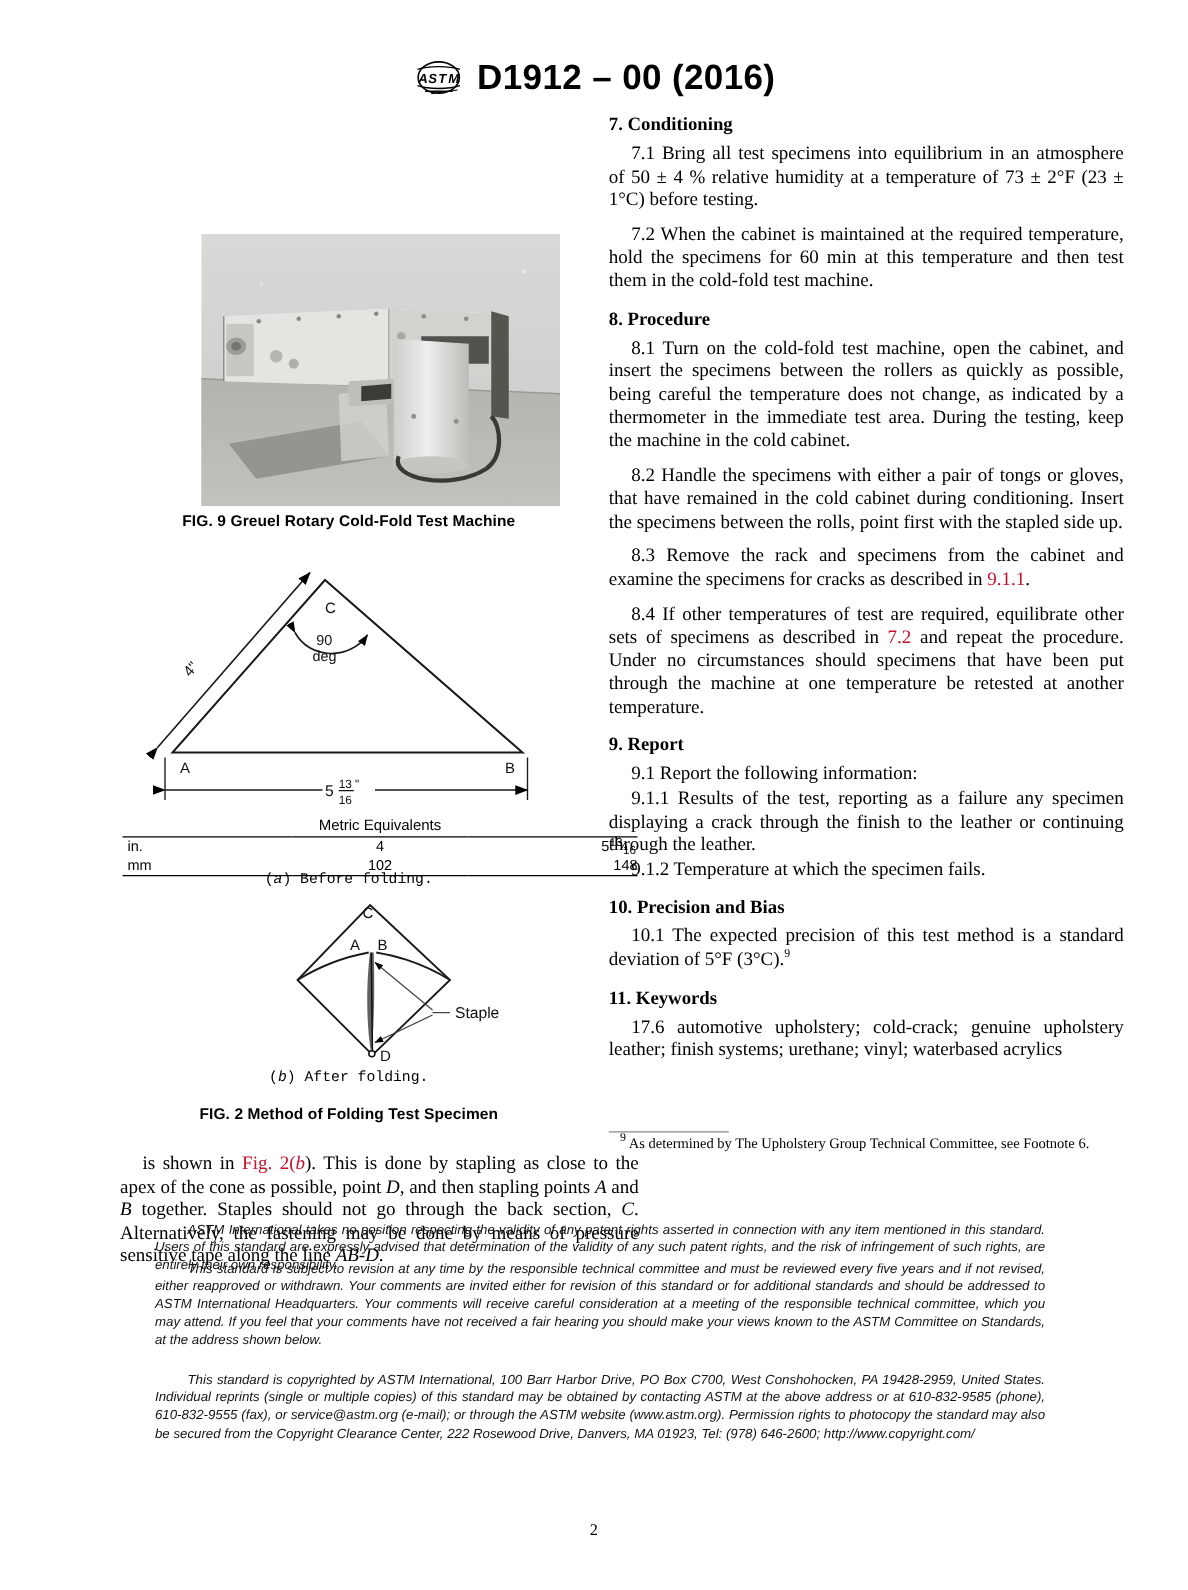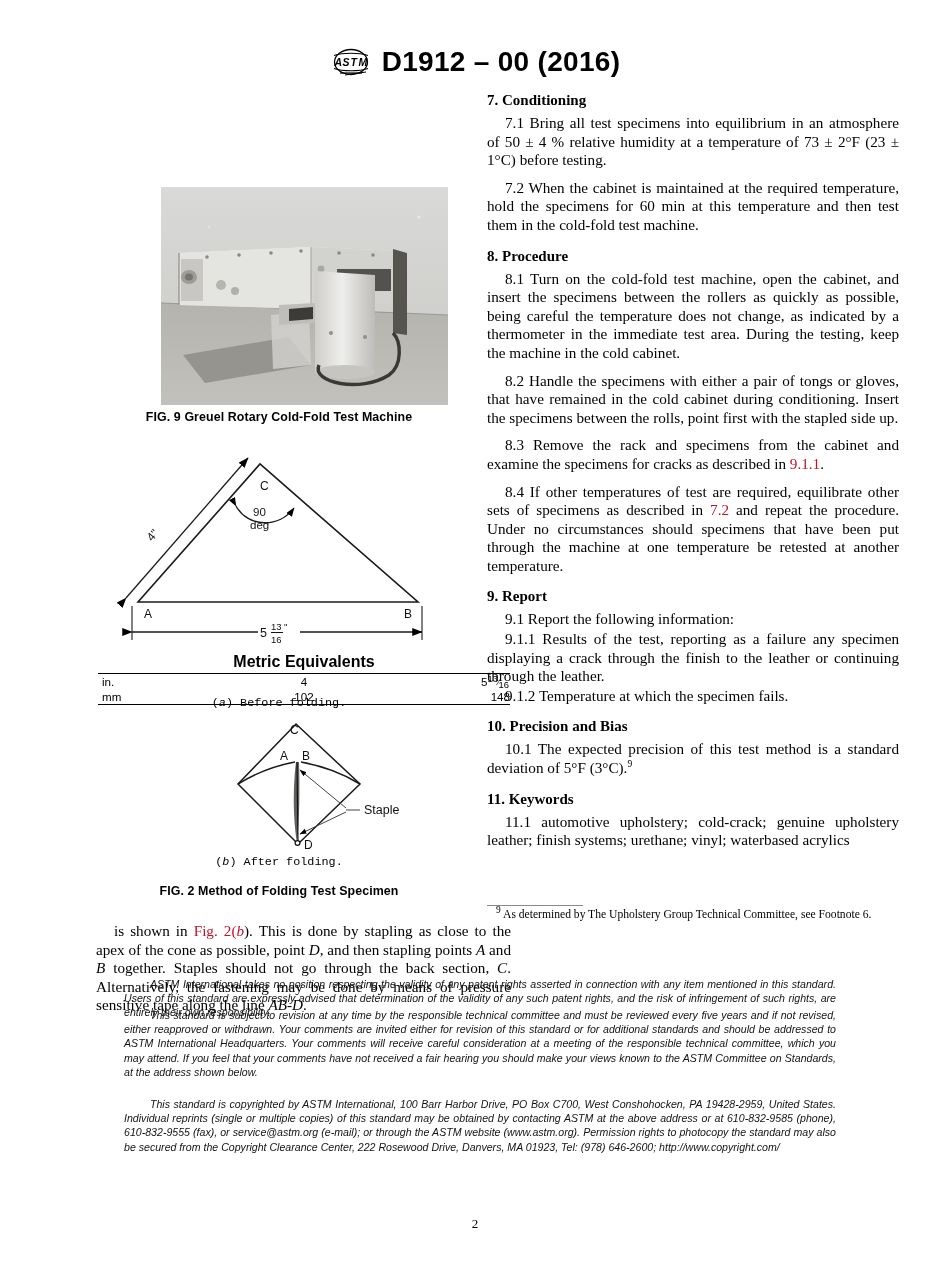--- a/index.html
+++ b/index.html
@@ -53,21 +53,21 @@
     font-size:12.4px; font-weight:bold; text-align:center;
     letter-spacing:0.1px;
   }
   .fig1-cap { position:absolute; left:0; top:318px; width:462px; }
 
   
   .fig2a { position:absolute; left:60px; top:358px; }
   .tbl-wrap { position:absolute; left:50px; top:561px; width:412px; }
   .tbl-title {
     font-family:"Liberation Sans", sans-serif;
-    font-size:16px; font-weight:bold; text-align:center;
+    font-size:12px; font-weight:normal; text-align:center;
     margin-bottom:2px;
   }
   table.metric {
     width:100%; border-collapse:collapse;
     font-family:"Liberation Sans", sans-serif;
     font-size:11.6px;
   }
   table.metric td { padding:1px 0; }
   table.metric tr.top td { border-top:1.1px solid #000; }
   table.metric tr.bot td { border-bottom:1.1px solid #000; }
@@ -320,21 +320,21 @@
 
     <div class="sec-head">9.  Report</div>
     <p class="para">9.1  Report the following information:</p>
     <p class="para">9.1.1  Results of the test, reporting as a failure any specimen displaying a crack through the finish to the leather or continuing through the leather.</p>
     <p class="para">9.1.2  Temperature at which the specimen fails.</p>
 
     <div class="sec-head">10.  Precision and Bias</div>
     <p class="para"><span>10.1  The expected precision of this test method is a standard deviation of 5°F (3°C).</span><sup>9</sup></p>
 
     <div class="sec-head">11.  Keywords</div>
-    <p class="para">11.1  automotive upholstery; cold-crack; genuine upholstery leather; finish systems; urethane; vinyl; waterbased acrylics</p>
+    <p class="para">17.6  automotive upholstery; cold-crack; genuine upholstery leather; finish systems; urethane; vinyl; waterbased acrylics</p>
   </div>
 
   <div class="fn-rule"></div>
   <div class="footnote"><sup>9</sup><span> As determined by The Upholstery Group Technical Committee, see Footnote 6.</span></div>
 
   <div class="boiler b1">ASTM International takes no position respecting the validity of any patent rights asserted in connection with any item mentioned in this standard. Users of this standard are expressly advised that determination of the validity of any such patent rights, and the risk of infringement of such rights, are entirely their own responsibility.</div>
   <div class="boiler b2">This standard is subject to revision at any time by the responsible technical committee and must be reviewed every five years and if not revised, either reapproved or withdrawn. Your comments are invited either for revision of this standard or for additional standards and should be addressed to ASTM International Headquarters. Your comments will receive careful consideration at a meeting of the responsible technical committee, which you may attend. If you feel that your comments have not received a fair hearing you should make your views known to the ASTM Committee on Standards, at the address shown below.</div>
   <div class="boiler b3">This standard is copyrighted by ASTM International, 100 Barr Harbor Drive, PO Box C700, West Conshohocken, PA 19428-2959, United States. Individual reprints (single or multiple copies) of this standard may be obtained by contacting ASTM at the above address or at 610-832-9585 (phone), 610-832-9555 (fax), or service@astm.org (e-mail); or through the ASTM website (www.astm.org). Permission rights to photocopy the standard may also be secured from the Copyright Clearance Center, 222 Rosewood Drive, Danvers, MA 01923, Tel: (978) 646-2600; http://www.copyright.com/</div>
 
   <div class="pageno">2</div>

